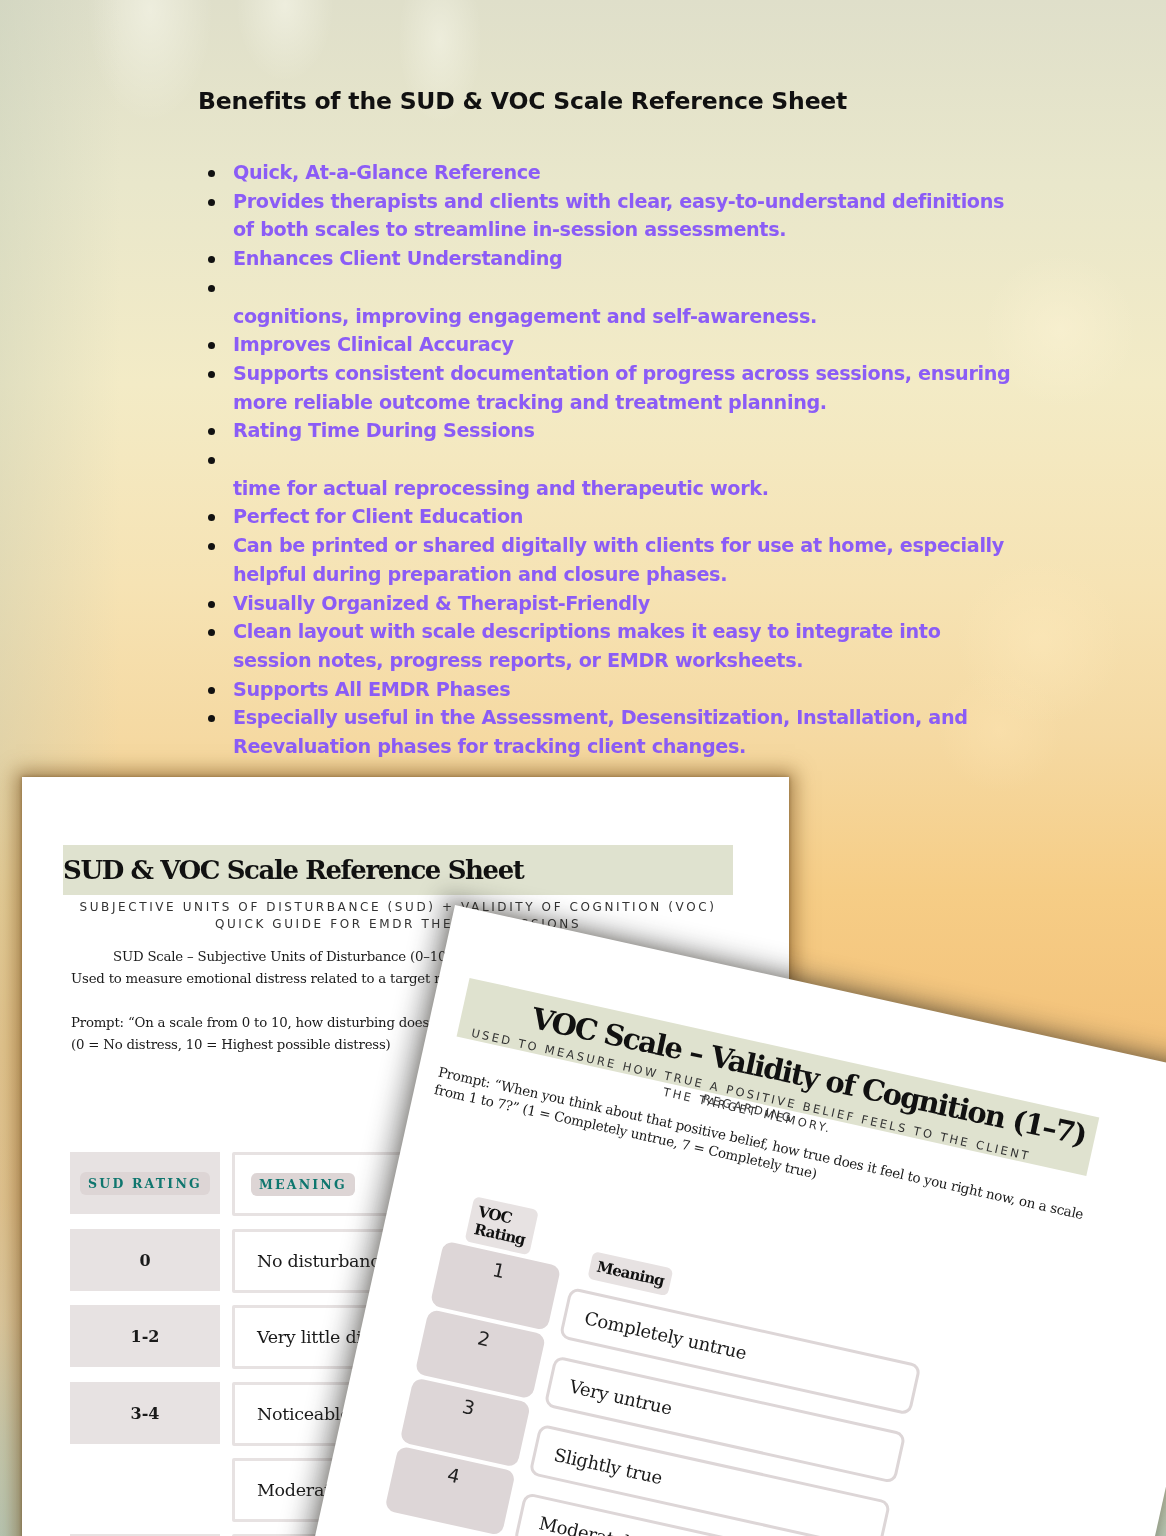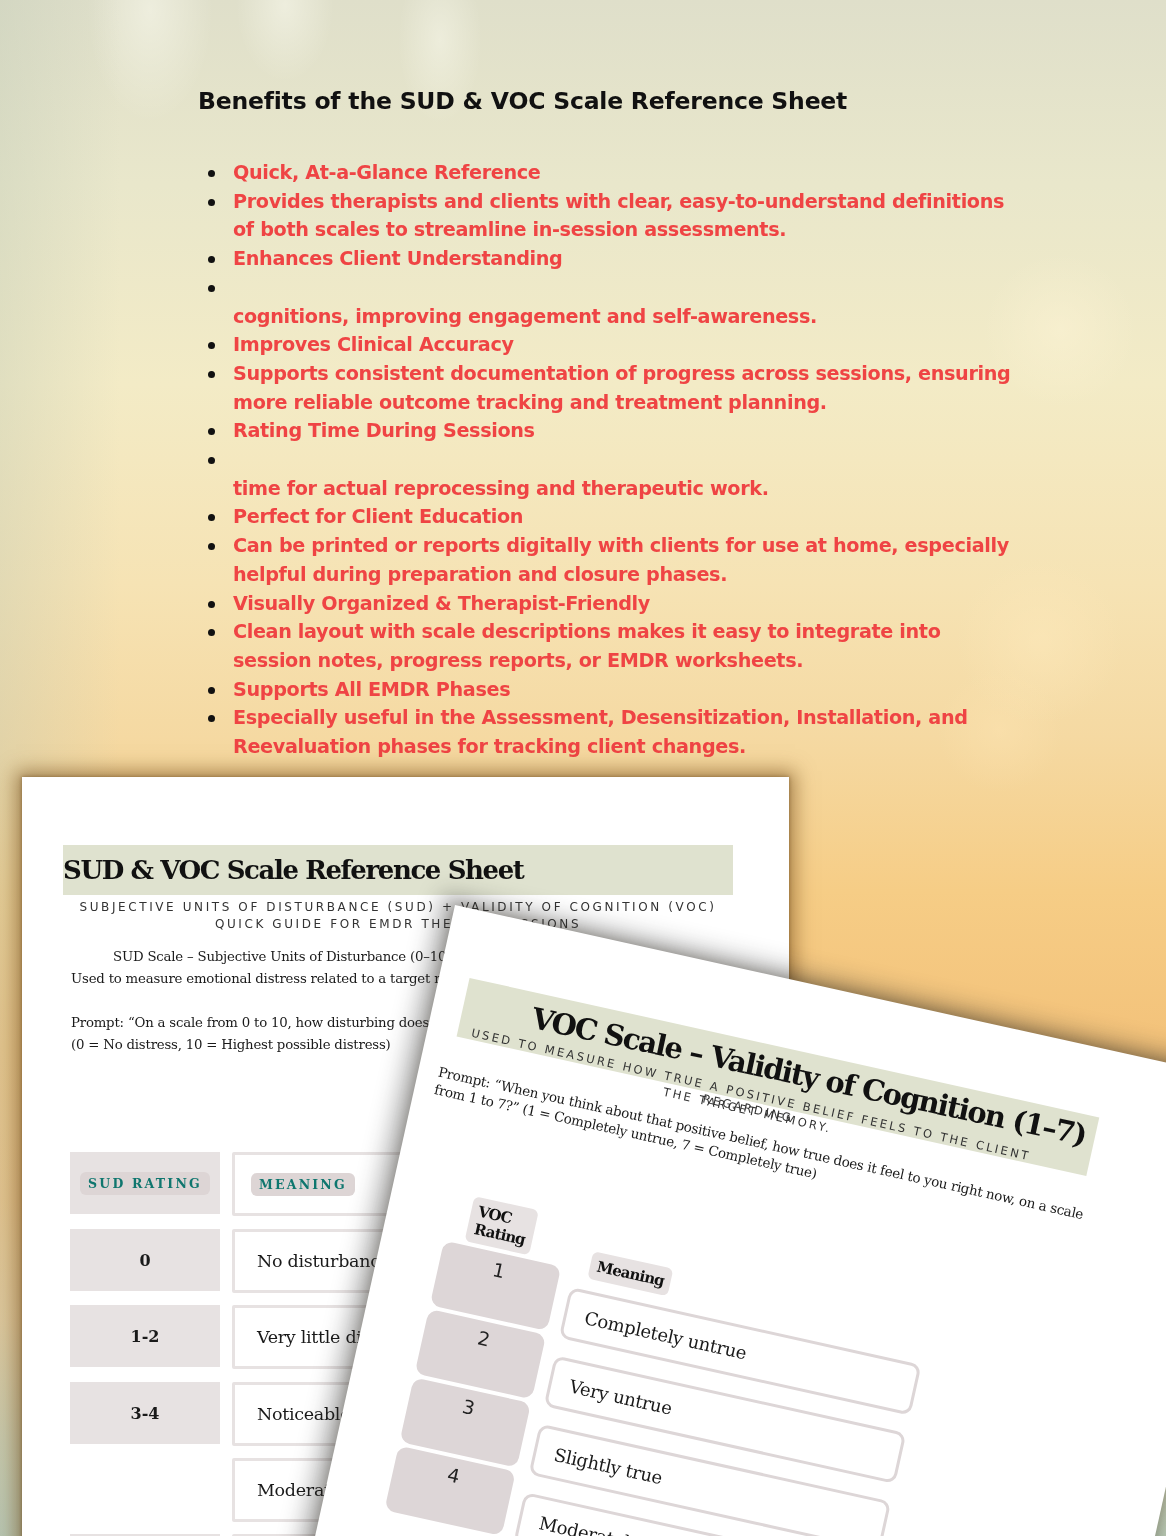--- a/index.html
+++ b/index.html
@@ -27,21 +27,21 @@
   .benefits h1 {
     margin: 0; font-family: "DejaVu Sans", sans-serif; font-weight: bold;
     font-size: 23.5px; letter-spacing: -0.2px; line-height: 34px;
   }
   .benefits ul {
     list-style: none; margin: 0; padding: 0; position: absolute; top: 75px; left: 0; width: 820px;
   }
   .benefits li {
     position: relative; padding-left: 35px;
     font-family: "DejaVu Sans", sans-serif; font-weight: bold;
-    font-size: 19.2px; line-height: 28.7px; letter-spacing: -0.35px; color: #ef4444;
+    font-size: 19.2px; line-height: 28.7px; letter-spacing: -0.35px; color: #8b5cf6;
   }
   .benefits li .bullet {
     position: absolute; left: 10px; top: 11px; width: 7px; height: 7px; border-radius: 50%; background: #111;
   }
 
   
   .sud-page {
     position: absolute; left: 22px; top: 777px; width: 767px; height: 800px;
     background: #fff;
     box-shadow: 0 0 18px 6px rgba(110,70,20,0.55), 0 0 4px rgba(80,50,10,0.5);
@@ -136,21 +136,21 @@
   <ul>
     <li><span class="bullet"></span><span>Quick, At-a-Glance Reference</span></li>
     <li><span class="bullet"></span><span>Provides therapists and clients with clear, easy-to-understand definitions</span><br><span>of both scales to streamline in-session assessments.</span></li>
     <li><span class="bullet"></span><span>Enhances Client Understanding</span></li>
     <li><span class="bullet"></span><br><span>cognitions, improving engagement and self-awareness.</span></li>
     <li><span class="bullet"></span><span>Improves Clinical Accuracy</span></li>
     <li><span class="bullet"></span><span>Supports consistent documentation of progress across sessions, ensuring</span><br><span>more reliable outcome tracking and treatment planning.</span></li>
     <li><span class="bullet"></span><span>Rating Time During Sessions</span></li>
     <li><span class="bullet"></span><br><span>time for actual reprocessing and therapeutic work.</span></li>
     <li><span class="bullet"></span><span>Perfect for Client Education</span></li>
-    <li><span class="bullet"></span><span>Can be printed or reports digitally with clients for use at home, especially</span><br><span>helpful during preparation and closure phases.</span></li>
+    <li><span class="bullet"></span><span>Can be printed or shared digitally with clients for use at home, especially</span><br><span>helpful during preparation and closure phases.</span></li>
     <li><span class="bullet"></span><span>Visually Organized &amp; Therapist-Friendly</span></li>
     <li><span class="bullet"></span><span>Clean layout with scale descriptions makes it easy to integrate into</span><br><span>session notes, progress reports, or EMDR worksheets.</span></li>
     <li><span class="bullet"></span><span>Supports All EMDR Phases</span></li>
     <li><span class="bullet"></span><span>Especially useful in the Assessment, Desensitization, Installation, and</span><br><span>Reevaluation phases for tracking client changes.</span></li>
   </ul>
 </section>
 
 <div class="sud-page">
   <div class="sud-banner">
     <span>SUD &amp; VOC Scale Reference Sheet</span>

